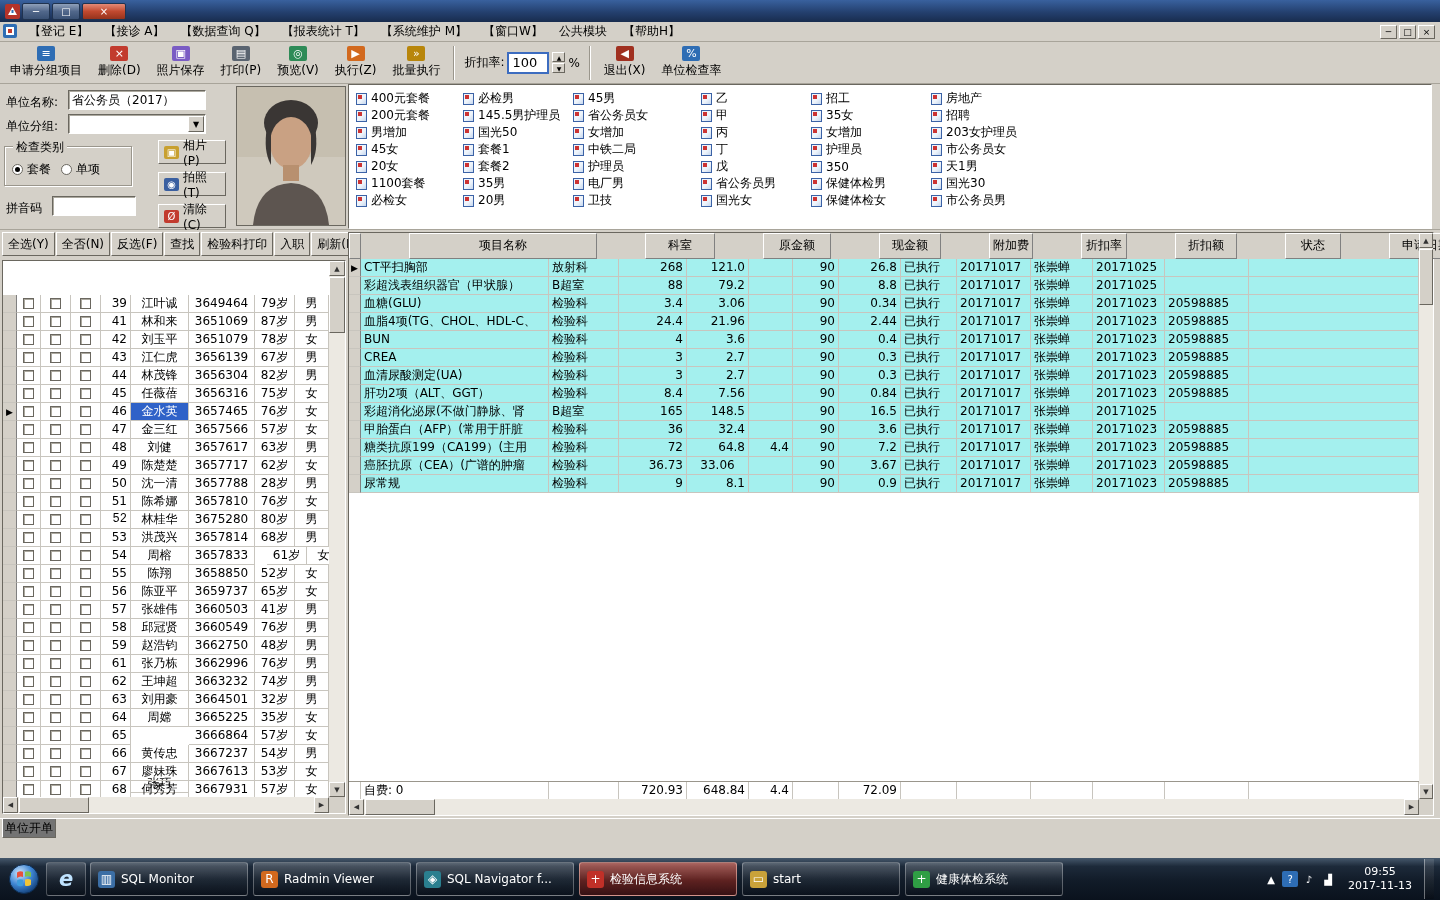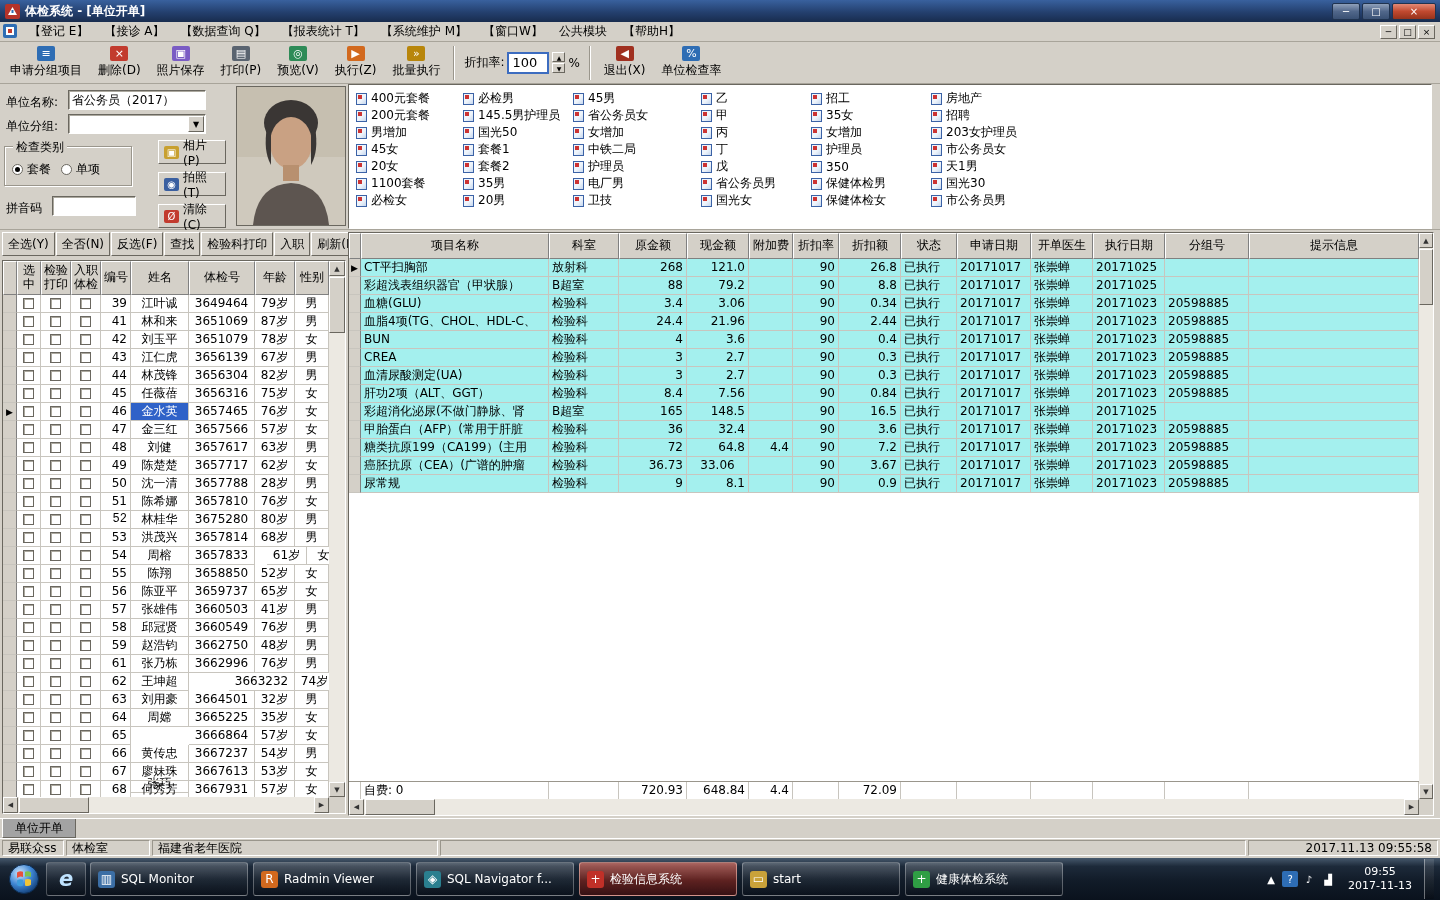--- a/index.html
+++ b/index.html
@@ -58,21 +58,21 @@
 .pkg-label{font-size:12px;white-space:nowrap;}
 
 
 .action-bar{position:absolute;left:2px;top:232px;width:344px;height:24px;display:flex;gap:1px;}
 .act-btn{height:24px;display:flex;align-items:center;padding:0 5px;background:#d4d0c8;border:1px solid;border-color:#fff #6a675f #6a675f #fff;font-size:12px;white-space:nowrap;}
 
 
 .grid{position:absolute;background:#fff;border:1px solid;border-color:#6a675f #fff #fff #6a675f;font-family:"DejaVu Sans Mono","DejaVu Sans",monospace;}
 .left-grid{left:2px;top:260px;width:344px;height:554px;}
 .right-grid{left:348px;top:232px;width:1086px;height:584px;}
-.gh{display:flex;position:absolute;top:0;left:0;right:16px;background:#d4d0c8;}
+.gh{display:flex;position:absolute;top:0;left:0;right:16px;background:#d4d0c8;gap:48px;}
 .right-grid .gh{right:14px;}
 .gh-cell{background:#d4d0c8;border:1px solid;border-color:#fff #808080 #808080 #fff;font-size:12px;display:flex;align-items:center;justify-content:center;text-align:center;line-height:1.15;flex:0 0 auto;overflow:hidden;}
 .left-grid .gh-cell{height:34px;}
 .right-grid .gh-cell{height:26px;}
 .gbody{position:absolute;left:0;overflow:hidden;background:#fff;}
 .left-grid .gbody{top:34px;right:16px;bottom:16px;}
 .right-grid .gbody{top:26px;right:14px;bottom:34px;}
 .gr{display:flex;height:18px;}
 .gc{height:18px;line-height:17px;font-size:12px;padding:0 3px;border-right:1px solid #c8c5be;border-bottom:1px solid #c8c5be;overflow:hidden;white-space:nowrap;flex:0 0 auto;}
 .gc.ind{padding:0;text-align:center;font-size:9px;line-height:18px;background:#d4d0c8;border-right:1px solid #808080;}
@@ -100,21 +100,21 @@
 .right-grid .sb.h{right:14px;}
 .sb.h .arrow{top:0;bottom:0;width:15px;}
 .sb.h .arrow.left{left:0;}
 .sb.h .arrow.right{right:0;}
 .sb.h .thumb{top:0;bottom:0;left:16px;width:70px;}
 .sb-corner{position:absolute;right:0;bottom:0;width:16px;height:16px;background:#d4d0c8;}
 .right-grid .sb-corner{width:14px;}
 
 
 .tabstrip{position:absolute;left:0;top:818px;right:0;height:20px;background:#d4d0c8;border-top:1px solid #fff;display:flex;align-items:flex-start;padding-left:2px;}
-.tab{height:19px;padding:1px 12px;background:#a3a3a3;border:1px solid;border-color:#fff #6a675f #6a675f #fff;border-top:none;font-size:12px;}
+.tab{height:19px;padding:1px 2px;background:#737373;border:1px solid;border-color:#fff #6a675f #6a675f #fff;border-top:none;font-size:12px;}
 .statusbar{position:absolute;left:0;top:838px;right:0;height:20px;background:#d4d0c8;border-top:1px solid #fff;display:flex;gap:2px;padding:1px 2px;}
 .sb-seg{height:16px;border:1px solid;border-color:#9a968c #fff #fff #9a968c;font-size:12px;padding:0 5px;line-height:15px;overflow:hidden;white-space:nowrap;}
 .sb-seg.right{text-align:right;}
 
 
 .taskbar{position:absolute;left:0;top:858px;right:0;height:42px;background:linear-gradient(180deg,#46586c,#1d2a3a 20%,#111b28 55%,#0a121d);display:flex;align-items:center;padding:0 2px;}
 .orb{width:36px;height:36px;margin:0 4px;display:flex;align-items:center;justify-content:center;}
 .ie-btn{width:40px;height:34px;margin-right:4px;border:1px solid rgba(255,255,255,.25);border-radius:3px;background:linear-gradient(180deg,rgba(255,255,255,.2),rgba(255,255,255,.05) 50%,rgba(0,0,0,.15));display:flex;align-items:center;justify-content:center;color:#bfe3ff;font-size:21px;font-style:italic;font-weight:bold;}
 .tasks{display:flex;flex:1;gap:5px;}
 .task-btn{width:158px;height:34px;border:1px solid rgba(255,255,255,.3);border-radius:3px;background:linear-gradient(180deg,rgba(255,255,255,.22),rgba(255,255,255,.06) 50%,rgba(0,0,0,.12));display:flex;align-items:center;gap:6px;padding:0 7px;color:#fff;font-size:12px;overflow:hidden;}
@@ -133,21 +133,20 @@
 <div class="screen">
 
   <div class="titlebar">
     <span class="app-icon">
       <svg width="15" height="15" viewBox="0 0 15 15">
           <rect width="15" height="15" rx="2" fill="#b5332a"></rect>
           <path d="M3 11 L7.5 3 L12 11 Z" fill="#fff"></path>
           <rect x="6.5" y="6" width="2" height="3" fill="#2e6db4"></rect>
         </svg>
     </span>
-    <span class="title-text">体检系统 - [单位开单]</span>
     <span class="win-btn">─</span>
     <span class="win-btn">□</span>
     <span class="win-btn close">×</span>
   </div>
 
   <div class="menubar">
     <span class="mdi-icon">
       <svg width="14" height="14" viewBox="0 0 14 14">
           <rect width="14" height="14" rx="2" fill="#2e6db4"></rect>
           <rect x="3" y="3" width="8" height="8" fill="#fff"></rect>
@@ -458,31 +457,20 @@
       <div class="act-btn">全选(Y)</div>
       <div class="act-btn">全否(N)</div>
       <div class="act-btn">反选(F)</div>
       <div class="act-btn">查找</div>
       <div class="act-btn">检验科打印</div>
       <div class="act-btn">入职</div>
       <div class="act-btn">刷新(R)</div>
     </div>
 
   <div class="grid left-grid">
-    <div class="gh">
-        <div class="gh-cell" style="width: 14px;"></div>
-        <div class="gh-cell" style="width: 24px;">选中</div>
-        <div class="gh-cell" style="width: 30px;">检验打印</div>
-        <div class="gh-cell" style="width: 30px;">入职体检</div>
-        <div class="gh-cell" style="width: 30px;">编号</div>
-        <div class="gh-cell" style="width: 58px;">姓名</div>
-        <div class="gh-cell" style="width: 66px;">体检号</div>
-        <div class="gh-cell" style="width: 40px;">年龄</div>
-        <div class="gh-cell" style="width: 34px;">性别</div>
-      </div>
     <div class="gbody">
         <div class="gr">
           <div class="gc ind" style="width: 14px;"></div>
           <div class="gc cbcell" style="width: 24px;">
             <span class="cb"></span>
           </div>
           <div class="gc cbcell" style="width: 30px;">
             <span class="cb"></span>
           </div>
           <div class="gc cbcell" style="width: 30px;">
@@ -840,21 +828,21 @@
             <span class="cb"></span>
           </div>
           <div class="gc cbcell" style="width: 30px;">
             <span class="cb"></span>
           </div>
           <div class="gc cbcell" style="width: 30px;">
             <span class="cb"></span>
           </div>
           <div class="gc num" style="width: 30px;">62</div>
           <div class="gc ctr" style="width: 58px;">王坤超</div>
-          <div class="gc ctr" style="width: 66px; margin-left: 40px;">3663232</div>
+          <div class="gc ctr" style="width: 66px;">3663232</div>
           <div class="gc ctr" style="width: 40px;">74岁</div>
           <div class="gc ctr" style="width: 34px;">男</div>
         </div>
         <div class="gr">
           <div class="gc ind" style="width: 14px;"></div>
           <div class="gc cbcell" style="width: 24px;">
             <span class="cb"></span>
           </div>
           <div class="gc cbcell" style="width: 30px;">
             <span class="cb"></span>
@@ -1219,27 +1207,20 @@
       <div class="arrow left">◀</div>
       <div class="thumb"></div>
       <div class="arrow right">▶</div>
     </div>
     <div class="sb-corner"></div>
   </div>
 
   <div class="tabstrip">
     <div class="tab">单位开单</div>
   </div>
-  <div class="statusbar">
-      <div class="sb-seg" style="width: 62px;">易联众ss</div>
-      <div class="sb-seg" style="width: 84px;">体检室</div>
-      <div class="sb-seg" style="width: 286px;">福建省老年医院</div>
-      <div class="sb-seg" style="flex: 1 1 0%;"></div>
-      <div class="sb-seg right" style="width: 190px;">2017.11.13 09:55:58</div>
-    </div>
 
   <div class="taskbar">
     <div class="orb">
       <svg width="32" height="32" viewBox="0 0 32 32">
         <defs>
             <radialGradient id="orb" cx="35%" cy="30%" r="75%">
               <stop offset="0" stop-color="#cfe8ff"></stop>
               <stop offset="55%" stop-color="#3f86d4"></stop>
               <stop offset="100%" stop-color="#123e75"></stop>
             </radialGradient>

